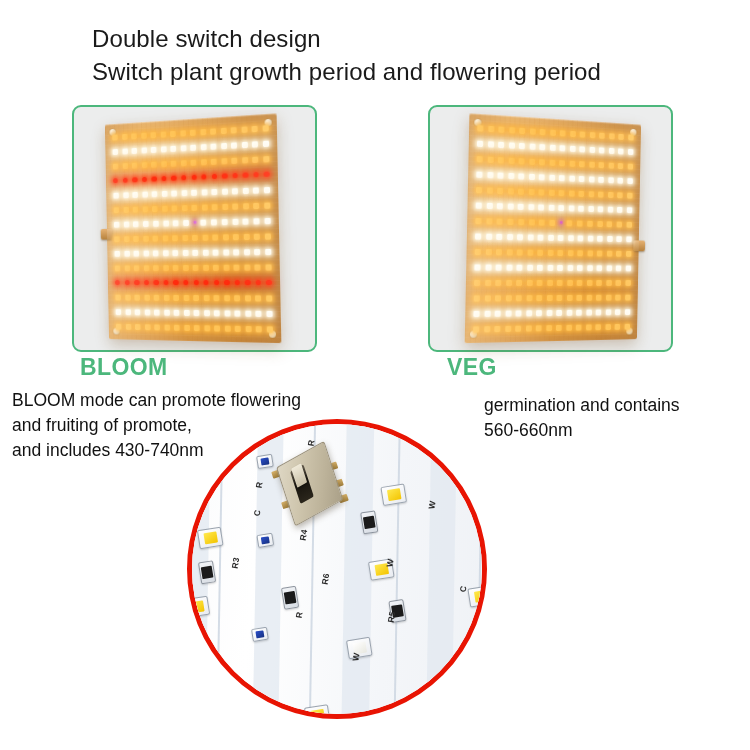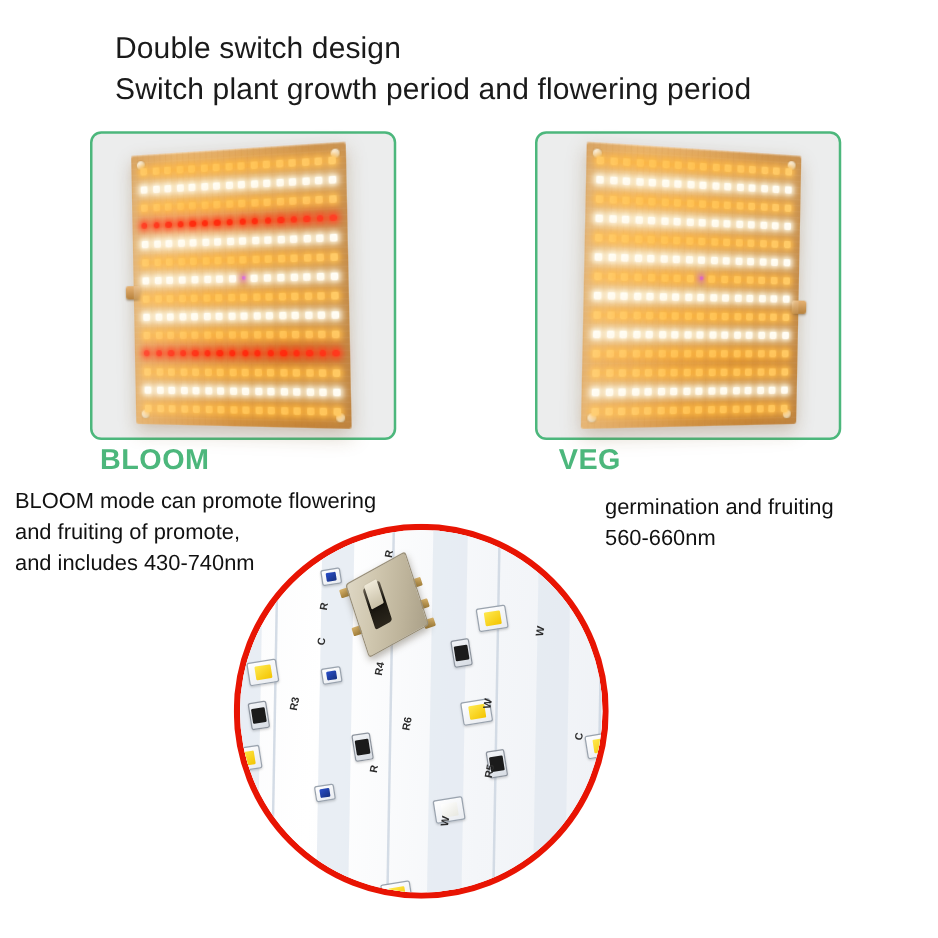--- a/index.html
+++ b/index.html
@@ -730,21 +730,21 @@
               <div class="led a"></div>
               <div class="led a"></div>
             </div>
           </div>
         <div class="board-sheen"></div>
       </div>
     </div>
   </div>
   <div class="mode-label" id="label-veg">VEG</div>
   <div class="body-copy" id="copy-veg">
-    <div>germination and fruiting</div>
+    <div>germination and contains</div>
     <div>560-660nm</div>
   </div>
 
   <div id="inset">
     <div class="pcb">
 
       <div class="pcb-stripe" style="left:18px;top:-20px;width:30px;height:430px;"></div>
       <div class="pcb-stripe" style="left:96px;top:-20px;width:26px;height:430px;"></div>
       <div class="pcb-stripe" style="left:186px;top:-20px;width:28px;height:430px;"></div>
       <div class="pcb-stripe" style="left:272px;top:-20px;width:26px;height:430px;"></div>

